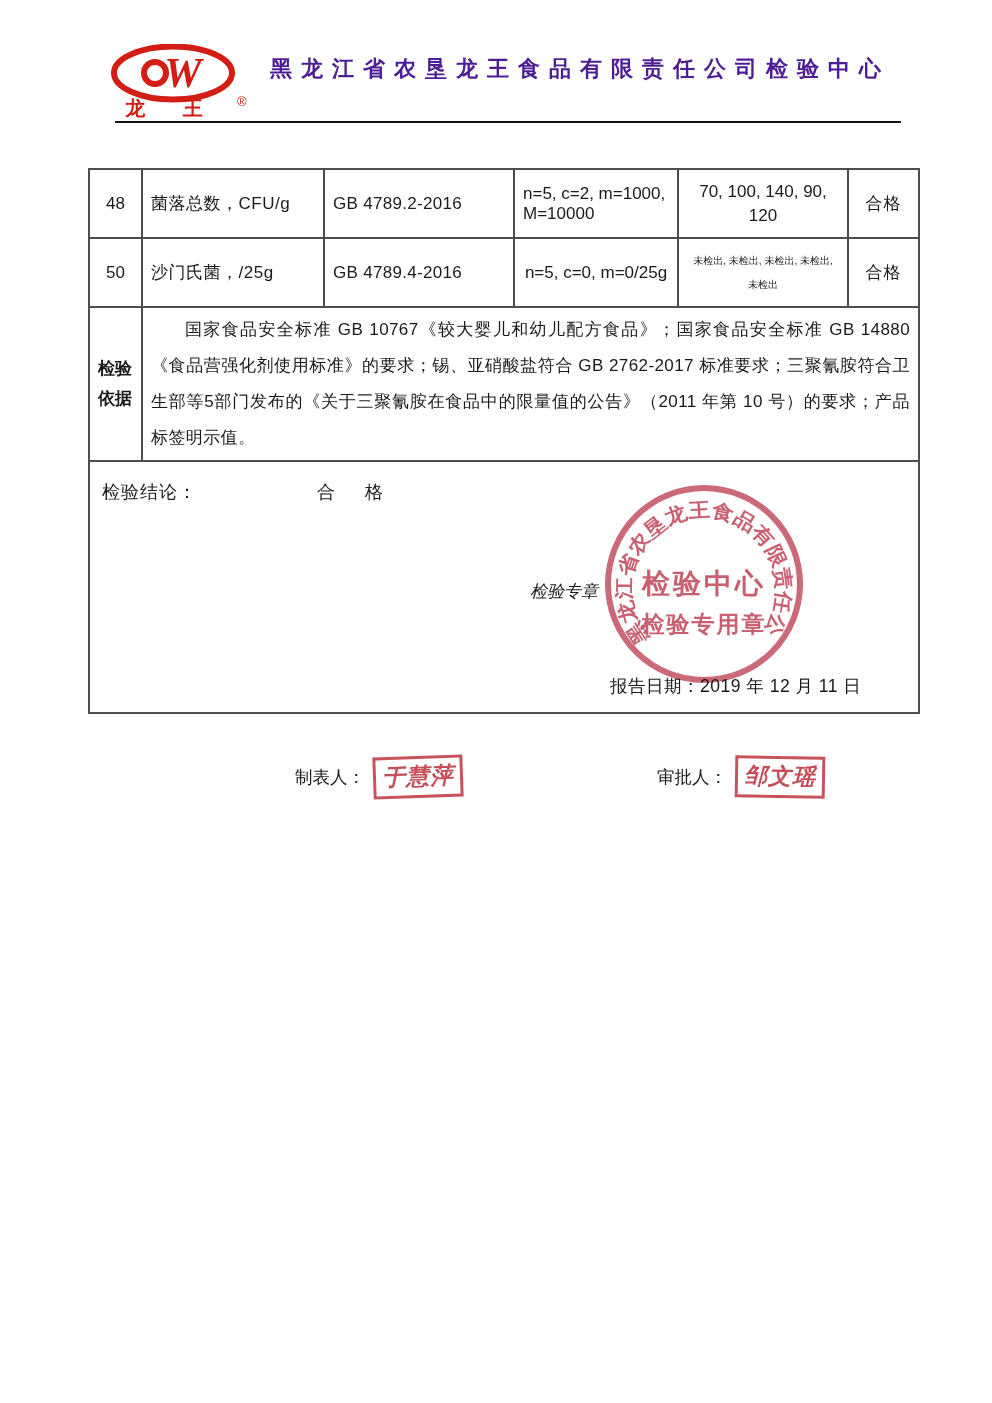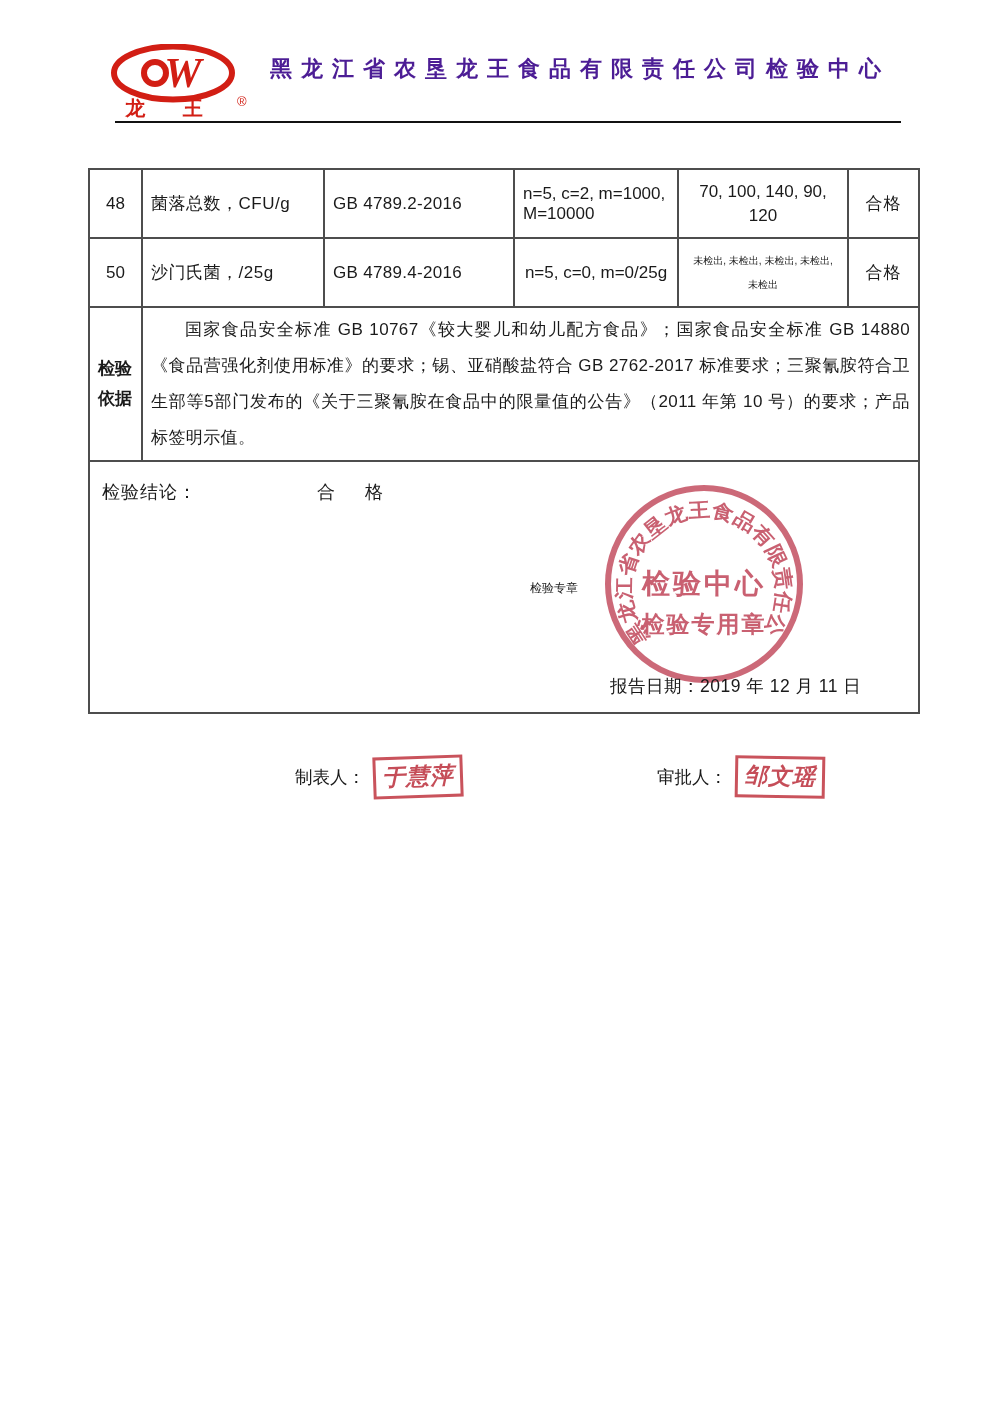--- a/index.html
+++ b/index.html
@@ -71,21 +71,21 @@
     padding: 6px 14px 8px 14px;
     font-size: 17.5px; line-height: 36px;
     text-align: justify; text-indent: 2em; letter-spacing: 0.4px;
   }
 
   
   td.conclusion-cell { position: relative; padding: 0; }
   .concl-row { position: absolute; left: 12px; top: 18px; font-size: 18px; display: flex; }
   .concl-label { letter-spacing: 1px; }
   .concl-value { margin-left: 120px; white-space: pre; letter-spacing: 2px; }
-  .stamp-label { position: absolute; left: 440px; top: 118px; font-size: 12px; }
+  .stamp-label { position: absolute; left: 440px; top: 118px; font-size: 17px; font-style: italic; }
   .seal { position: absolute; left: 508px; top: 18px; width: 212px; height: 212px; opacity: 0.93; }
   .report-date { position: absolute; left: 520px; top: 212px; font-size: 17.5px; letter-spacing: 0.5px; }
 
   
   .sig-row { position: absolute; left: 0; top: 748px; width: 992px; height: 60px; padding-left: 24px; }
   .sig { position: absolute; display: flex; align-items: center; font-size: 17.5px; }
   .sig-prep { left: 295px; top: 8px; }
   .sig-appr { left: 657px; top: 8px; }
   .name-stamp {
     display: inline-block; margin-left: 8px;

